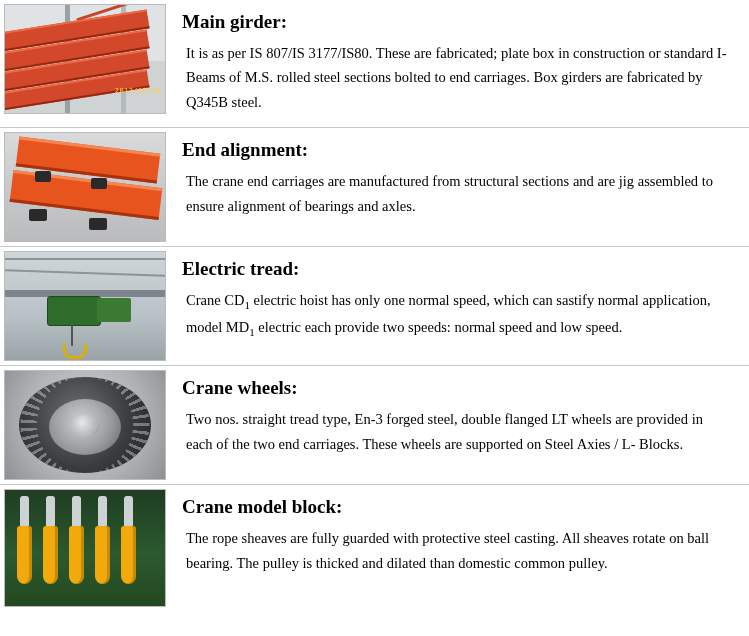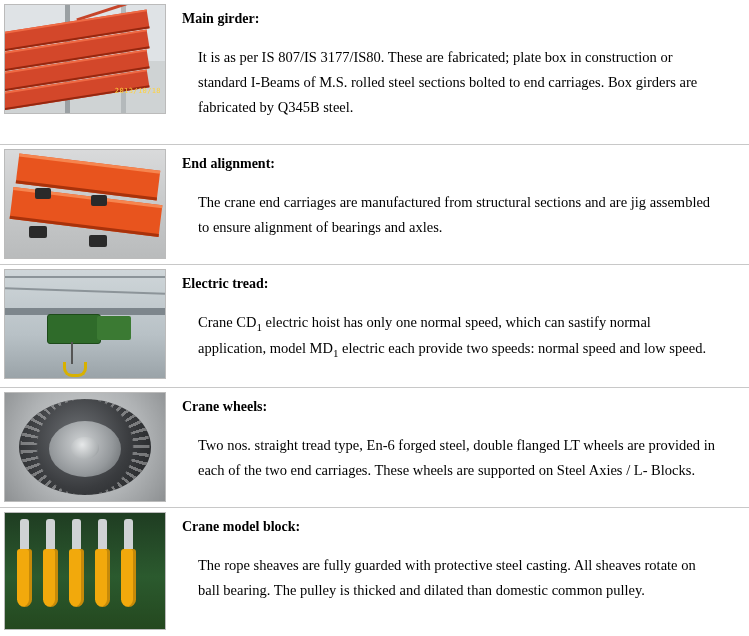--- a/index.html
+++ b/index.html
@@ -29,29 +29,29 @@
     width: 168px;
     padding: 4px 6px 4px 4px;
     vertical-align: top;
   }
   .text-cell {
     padding: 8px 14px 8px 4px;
     vertical-align: top;
   }
   .item-title {
     font-weight: bold;
-    font-size: 14px;
+    font-size: 19px;
     line-height: 1.5;
     margin: 0 0 2px 0;
     font-family: Liberation Serif, serif;
   }
   .item-desc {
     font-size: 14.5px;
     line-height: 1.72;
-    margin: 16px;
+    margin: 4px;
   }
   .item-desc sub {
     font-size: 11px;
     vertical-align: sub;
   }
 
   
   .photo {
     width: 160px;
     height: 108px;
@@ -213,21 +213,21 @@
       <td class="img-cell">
         <div class="photo ph-wheel">
           <div class="outer"></div>
           <div class="teeth"></div>
           <div class="inner"></div>
           <div class="hub"></div>
         </div>
       </td>
       <td class="text-cell">
         <p class="item-title">Crane wheels:</p>
-        <p class="item-desc">Two nos. straight tread type, En-6 forged steel, double flanged LT wheels are provided in each of the two end carriages. These wheels are supported on Steel Axies / L- Blocks.</p>
+        <p class="item-desc">Two nos. straight tread type, En-3 forged steel, double flanged LT wheels are provided in each of the two end carriages. These wheels are supported on Steel Axies / L- Blocks.</p>
       </td>
     </tr>
 
     <tr class="spec-row">
       <td class="img-cell">
         <div class="photo ph-hook tall">
           <div class="shank s1"></div>
           <div class="shank s2"></div>
           <div class="shank s3"></div>
           <div class="shank s4"></div>

